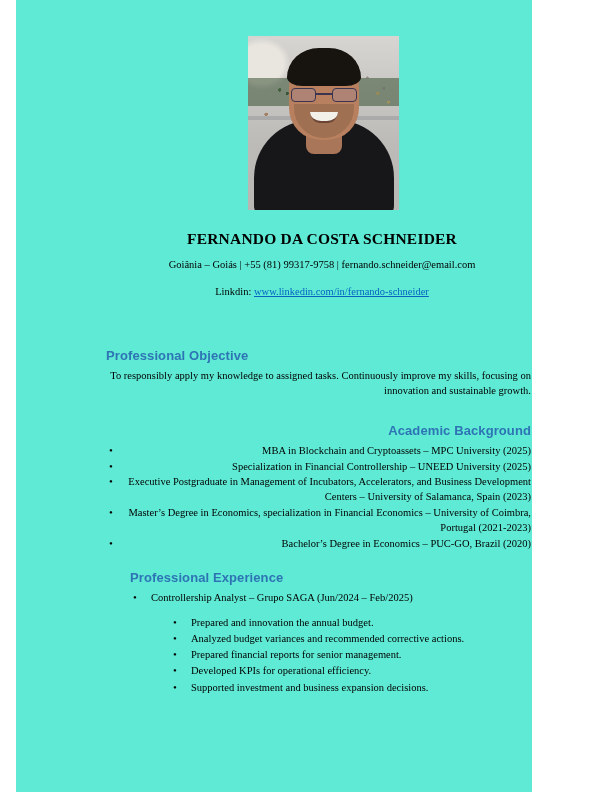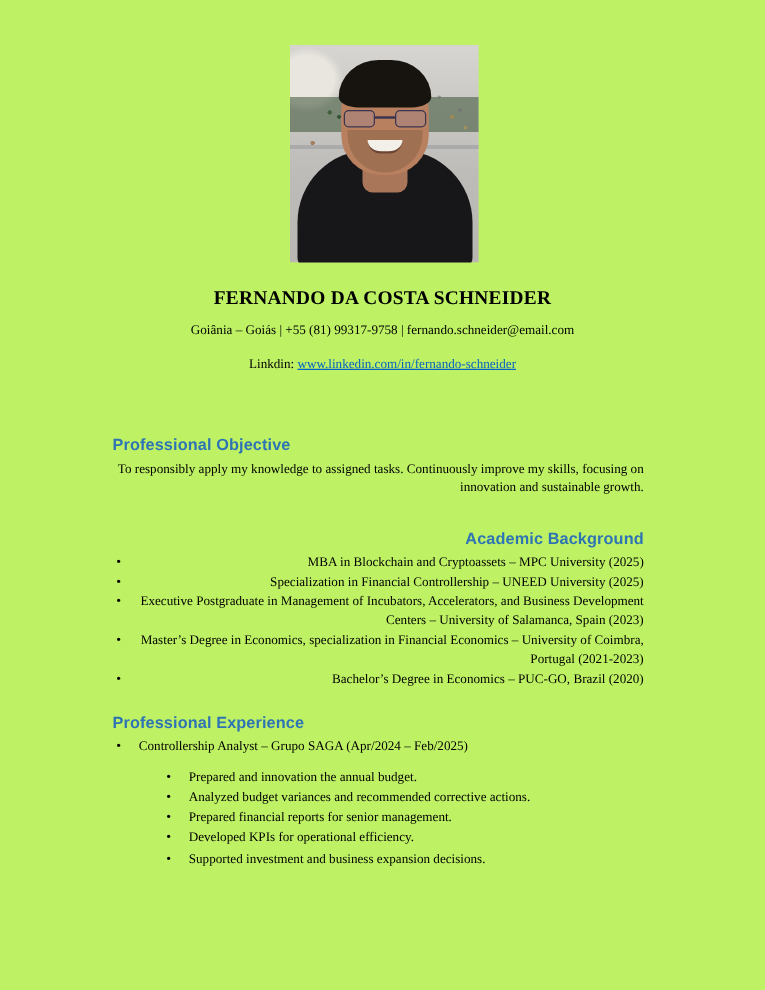--- a/index.html
+++ b/index.html
@@ -12,25 +12,25 @@
     width: 612px;
     height: 792px;
     position: relative;
     font-family: "Liberation Serif", "DejaVu Serif", serif;
     color: #000000;
     overflow: hidden;
   }
 
   .page {
     position: absolute;
-    left: 0;
+    left: 16px;
     top: 0;
-    width: 612px;
+    width: 516px;
     height: 792px;
-    background: #bef264;
+    background: #5eead4;
   }
 
   
   .photo-wrap {
     position: absolute;
     left: 232px;
     top: 36px;
     width: 151px;
     height: 174px;
     overflow: hidden;
@@ -249,21 +249,21 @@
     content: "\2022";
     position: absolute;
     left: 0;
     top: -1px;
     font-size: 11px;
     color: #000;
   }
 
   #sec-objective { top: 348px; }
   #sec-academic  { top: 423px; text-align: right; }
-  #sec-experience{ top: 570px; }
+  #sec-experience{ top: 570px; margin-left: 24px; }
 </style>
 </head>
 <body>
 
 <div class="page">
 
   <div class="photo-wrap">
     <div class="photo">
       <div class="person-shoulders"></div>
       <div class="person-neck"></div>
@@ -299,21 +299,21 @@
       <li>Executive Postgraduate in Management of Incubators, Accelerators, and Business Development Centers – University of Salamanca, Spain (2023)</li>
       <li>Master’s Degree in Economics, specialization in Financial Economics – University of Coimbra, Portugal (2021-2023)</li>
       <li>Bachelor’s Degree in Economics – PUC-GO, Brazil (2020)</li>
     </ul>
   </div>
 
   <div class="section" id="sec-experience">
     <h2 class="section-title">Professional Experience</h2>
     <ul class="bullets">
       <li>
-        <span>Controllership Analyst – Grupo SAGA (Apr/2024 – Feb/2025)</span>
+        <span>Controllership Analyst – Grupo SAGA (Jun/2024 – Feb/2025)</span>
         <ul class="sub-bullets">
           <li>Prepared and innovation the annual budget.</li>
           <li>Analyzed budget variances and recommended corrective actions.</li>
           <li>Prepared financial reports for senior management.</li>
           <li>Developed KPIs for operational efficiency.</li>
           <li>Supported investment and business expansion decisions.</li>
         </ul>
       </li>
     </ul>
   </div>

